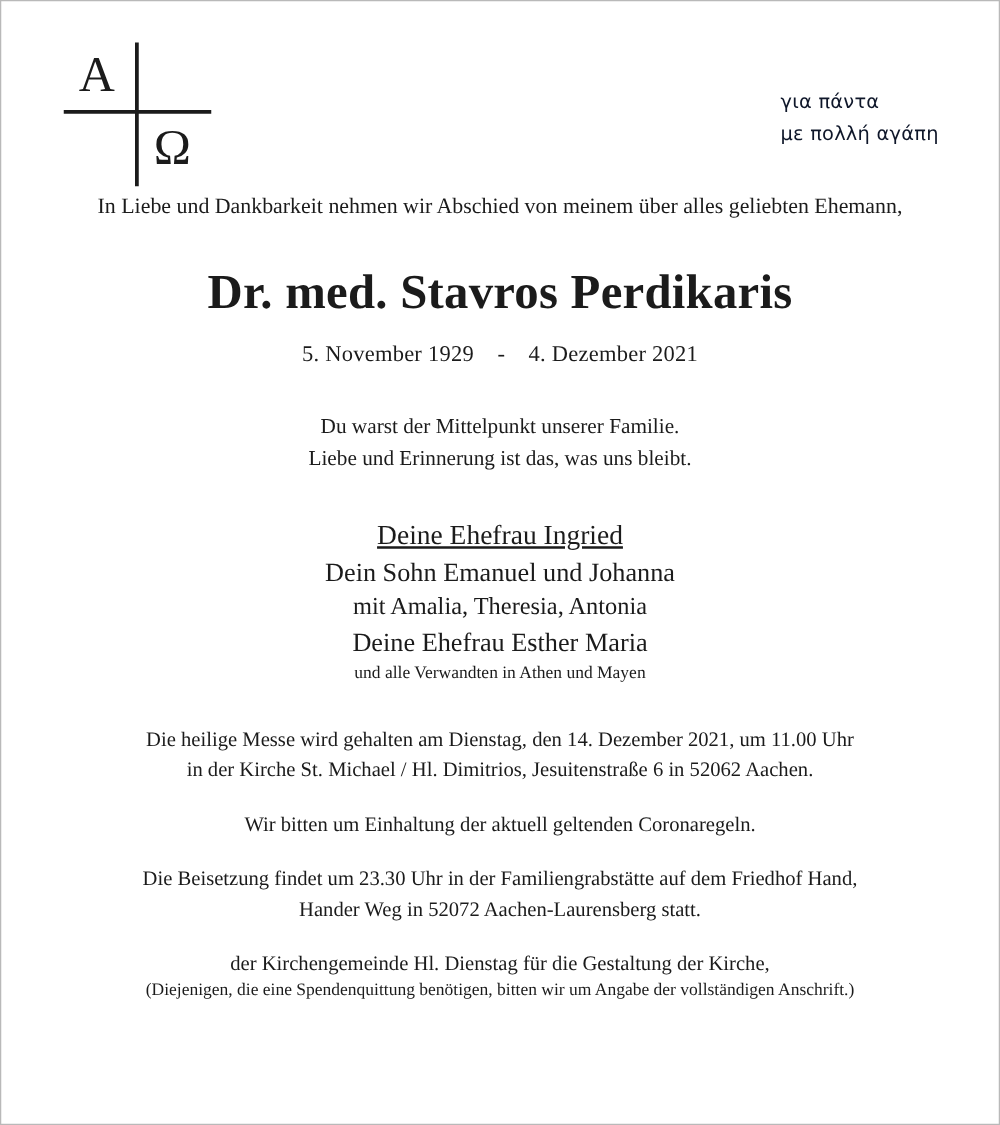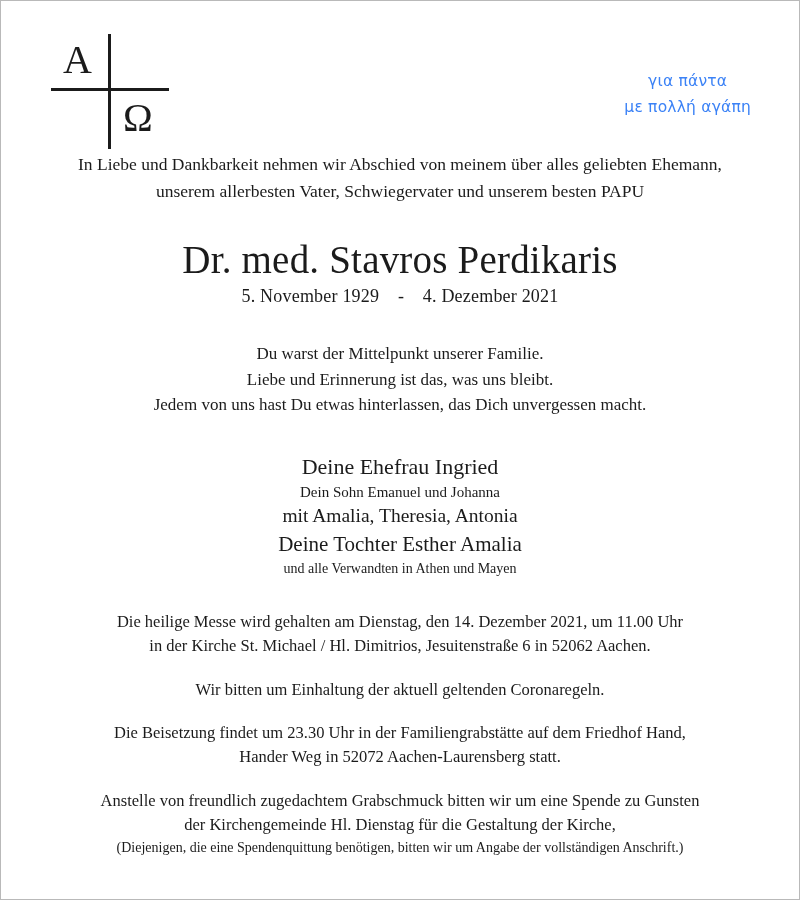--- a/index.html
+++ b/index.html
@@ -66,73 +66,73 @@
   }
   .cross .glyph-omega {
     left: 72px;
     top: 64px;
   }
 
   .greek {
     position: absolute;
     right: 48px;
     top: 68px;
-    text-align: center;
+    text-align: left;
     font-family: "DejaVu Sans", "Liberation Sans", sans-serif;
     font-size: 15.5px;
     line-height: 1.65;
-    color: #3b82f6;
+    color: #0f172a;
     letter-spacing: 0.2px;
   }
 
   
   .content {
     text-align: center;
     padding: 0 22px;
   }
 
   .intro {
     font-size: 17.5px;
     line-height: 1.52;
     margin: 0;
     padding: 0 4px;
   }
 
   .name {
     font-size: 39px;
     line-height: 1.1;
-    font-weight: normal;
+    font-weight: bold;
     letter-spacing: 0.2px;
     margin: 35px 0 0 0;
   }
 
   .dates {
     font-size: 18px;
-    margin: 4px 0 0 0;
+    margin: 18px 0 0 0;
     letter-spacing: 0.2px;
   }
   .dates .sep {
     display: inline-block;
     padding: 0 14px;
   }
 
   .verse {
     font-size: 17px;
     line-height: 1.5;
     margin: 34px 0 0 0;
   }
 
   .family {
     margin: 34px 0 0 0;
   }
   .family .ln {
     line-height: 1.38;
   }
-  .family .lvl-1 { font-size: 22px; }
-  .family .lvl-2 { font-size: 15px; }
+  .family .lvl-1 { font-size: 22px; text-decoration: underline; }
+  .family .lvl-2 { font-size: 21px; }
   .family .lvl-3 { font-size: 19.5px; font-family: Liberation Serif, serif; }
   .family .lvl-4 { font-size: 21px; }
   .family .lvl-5 { font-size: 14px; }
 
   .details {
     margin: 32px 0 0 0;
   }
   .details .block {
     font-size: 16.5px;
     line-height: 1.48;
@@ -163,61 +163,58 @@
       <div>για πάντα</div>
       <div>με πολλή αγάπη</div>
     </div>
 
   </div>
 
   <div class="content">
 
     <div class="intro">
       <div>In Liebe und Dankbarkeit nehmen wir Abschied von meinem über alles geliebten Ehemann,</div>
-      <div>unserem allerbesten Vater, Schwiegervater und unserem besten PAPU</div>
     </div>
 
     <h1 class="name">Dr. med. Stavros Perdikaris</h1>
 
     <div class="dates">
       <span>5. November 1929</span>
       <span class="sep">-</span>
       <span>4. Dezember 2021</span>
     </div>
 
     <div class="verse">
       <div>Du warst der Mittelpunkt unserer Familie.</div>
       <div>Liebe und Erinnerung ist das, was uns bleibt.</div>
-      <div>Jedem von uns hast Du etwas hinterlassen, das Dich unvergessen macht.</div>
     </div>
 
     <div class="family">
       <div class="ln lvl-1">Deine Ehefrau Ingried</div>
       <div class="ln lvl-2">Dein Sohn Emanuel und Johanna</div>
       <div class="ln lvl-3">mit Amalia, Theresia, Antonia</div>
-      <div class="ln lvl-4">Deine Tochter Esther Amalia</div>
+      <div class="ln lvl-4">Deine Ehefrau Esther Maria</div>
       <div class="ln lvl-5">und alle Verwandten in Athen und Mayen</div>
     </div>
 
     <div class="details">
 
       <div class="block">
         <div>Die heilige Messe wird gehalten am Dienstag, den 14. Dezember 2021, um 11.00 Uhr</div>
         <div>in der Kirche St. Michael / Hl. Dimitrios, Jesuitenstraße 6 in 52062 Aachen.</div>
       </div>
 
       <div class="block">Wir bitten um Einhaltung der aktuell geltenden Coronaregeln.</div>
 
       <div class="block">
         <div>Die Beisetzung findet um 23.30 Uhr in der Familiengrabstätte auf dem Friedhof Hand,</div>
         <div>Hander Weg in 52072 Aachen-Laurensberg statt.</div>
       </div>
 
       <div class="block">
-        <div>Anstelle von freundlich zugedachtem Grabschmuck bitten wir um eine Spende zu Gunsten</div>
         <div>der Kirchengemeinde Hl. Dienstag für die Gestaltung der Kirche,</div>
         <div class="fine">(Diejenigen, die eine Spendenquittung benötigen, bitten wir um Angabe der vollständigen Anschrift.)</div>
       </div>
 
     </div>
 
   </div>
 
 </div>
 

